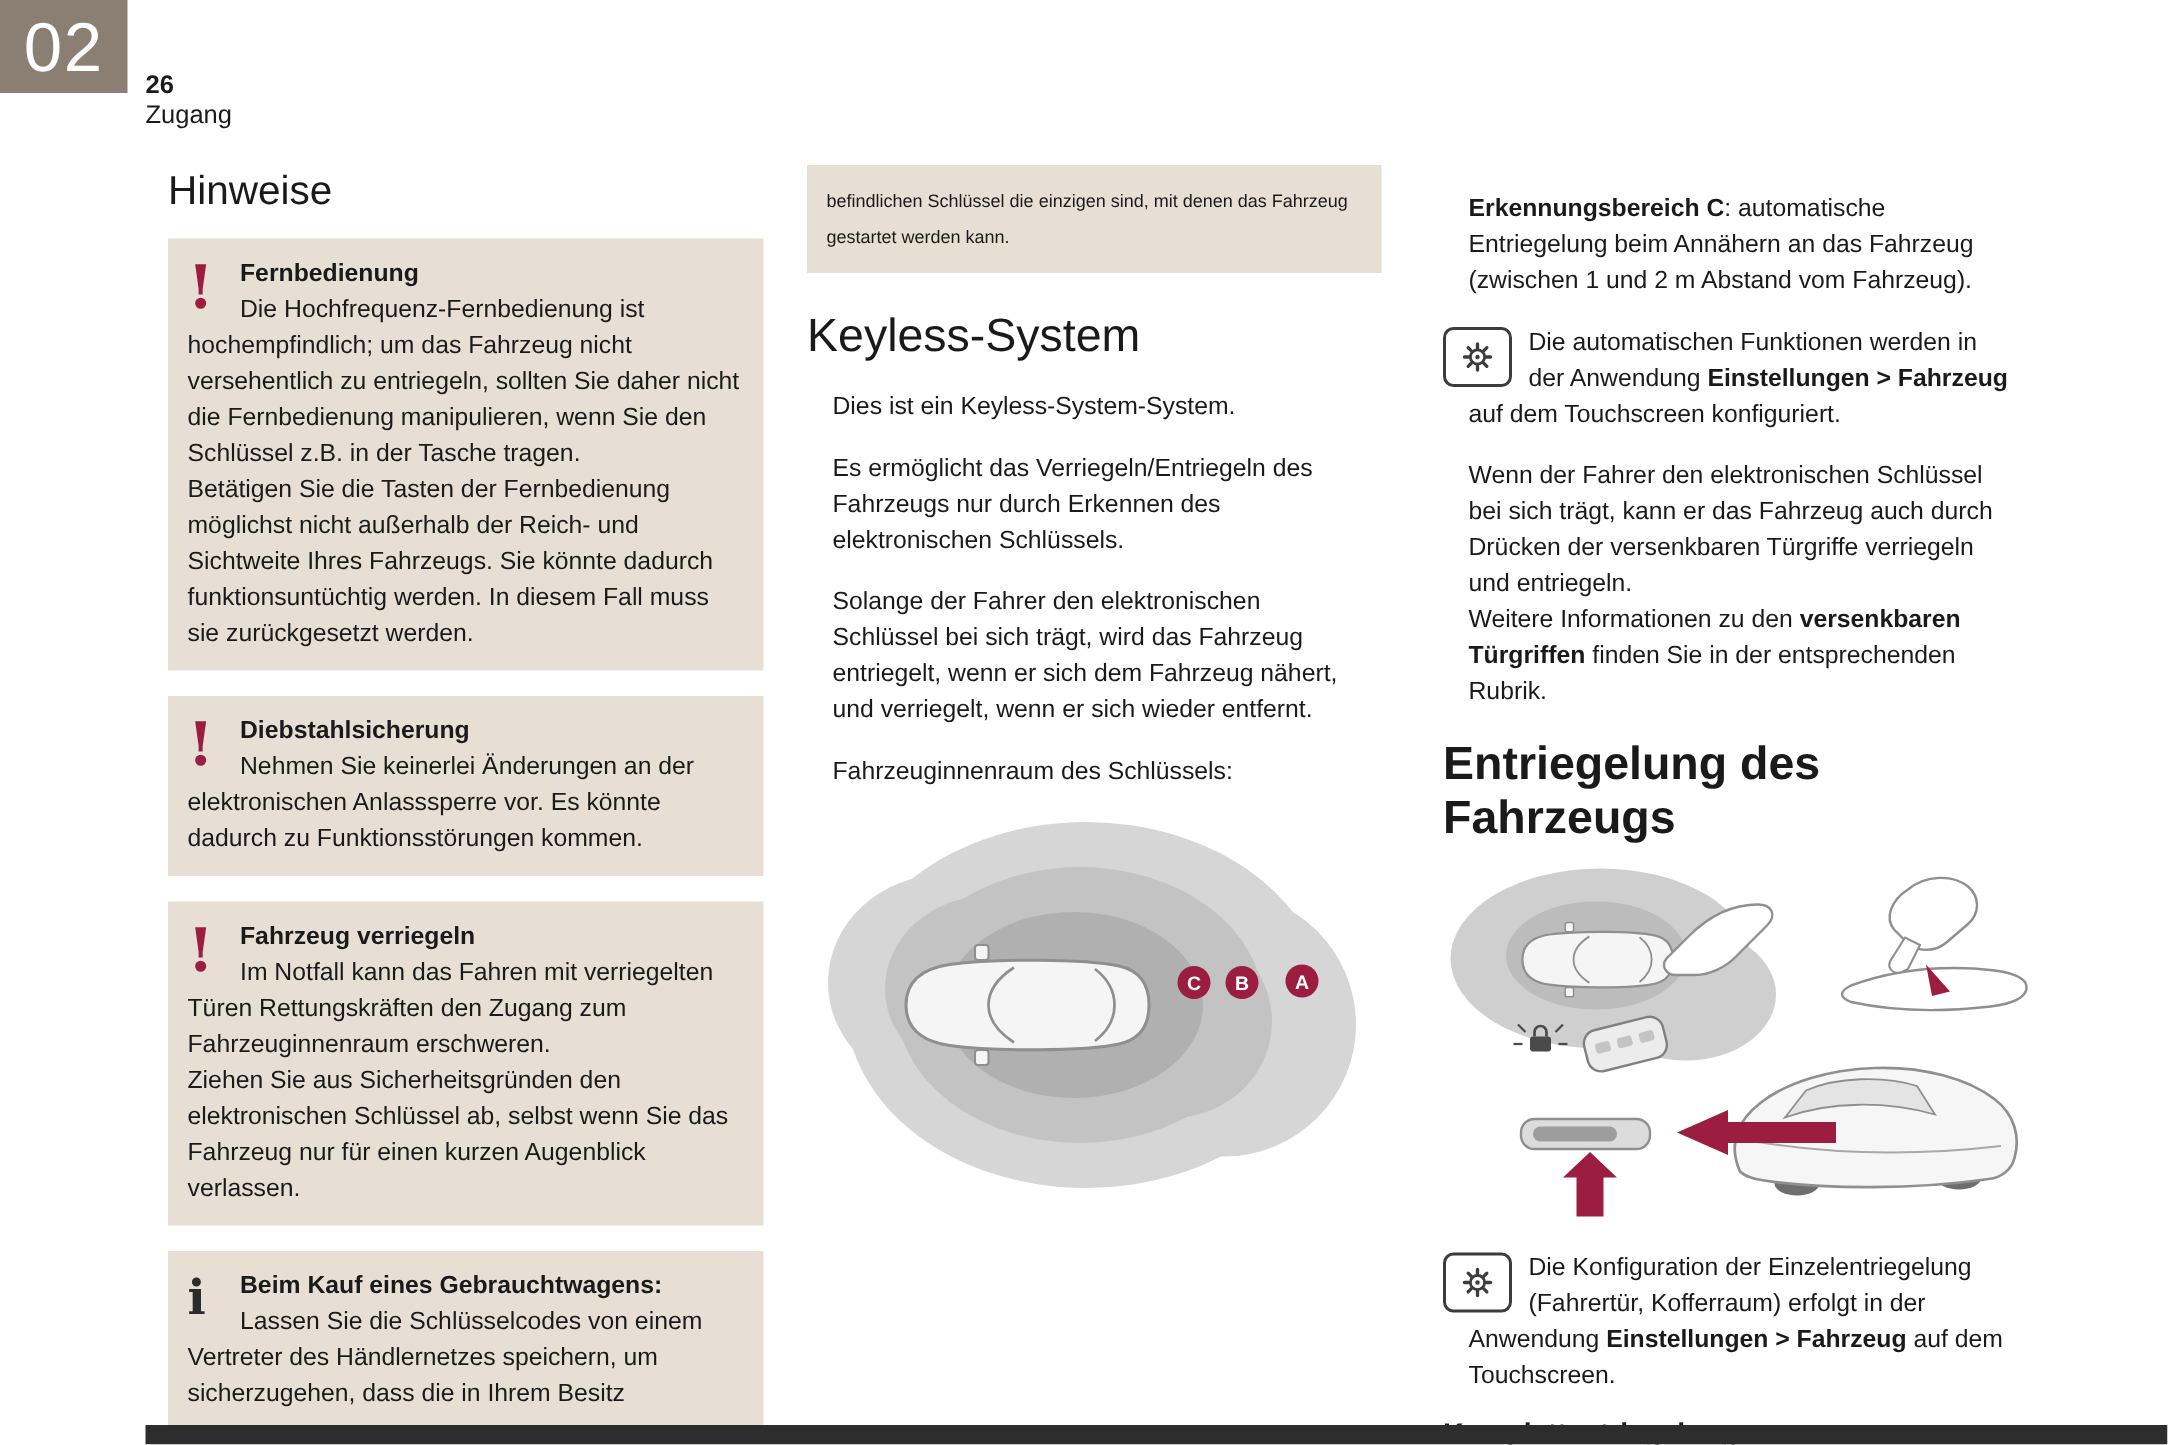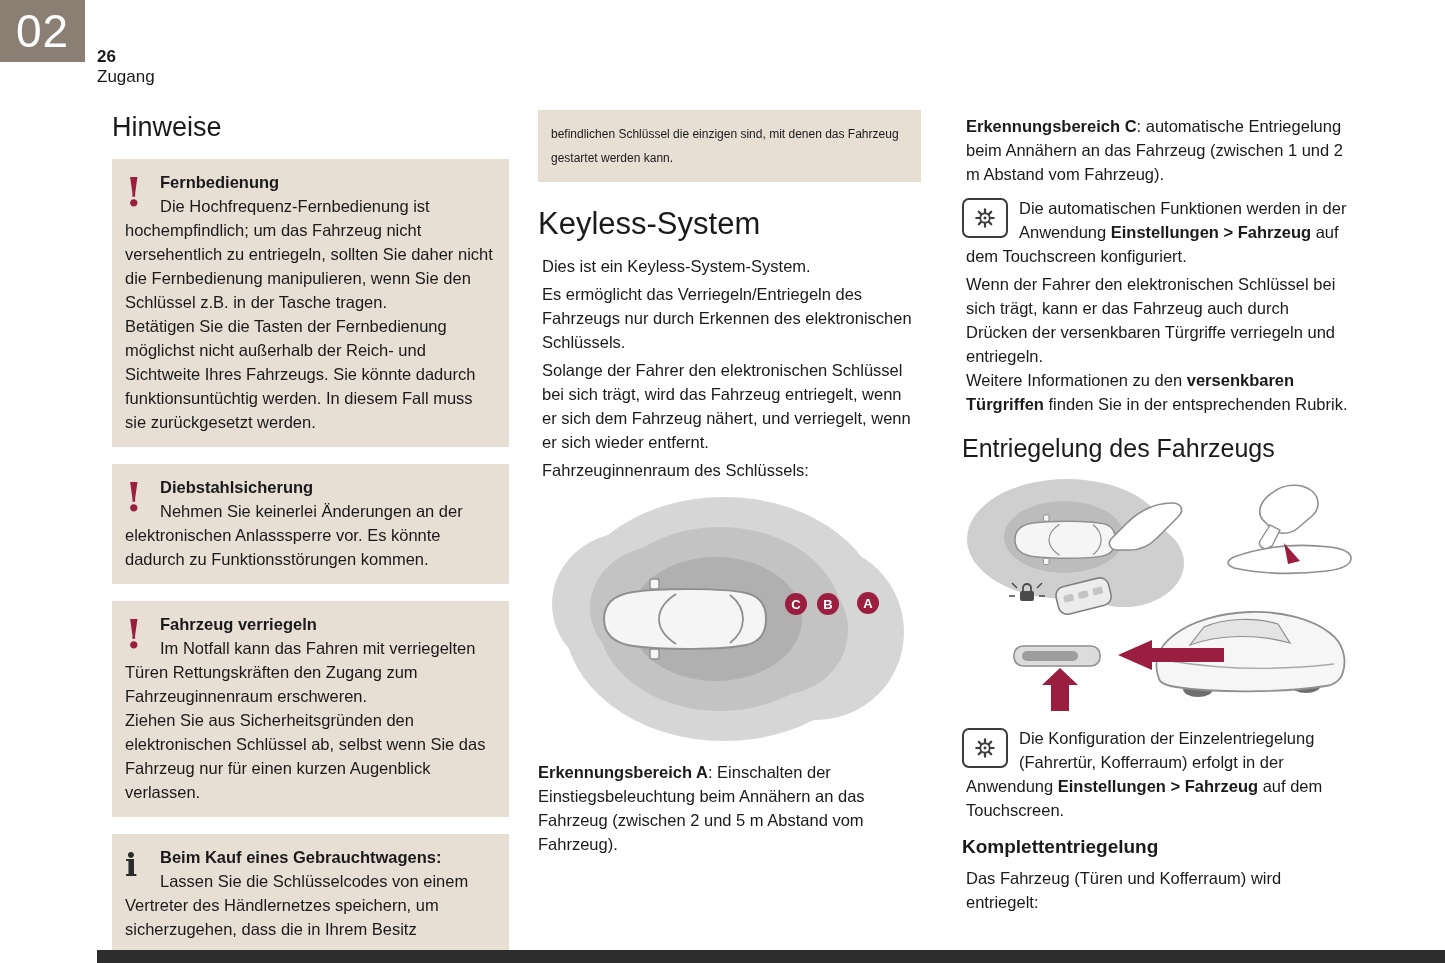--- a/index.html
+++ b/index.html
@@ -26,24 +26,24 @@
   .pageno{position:absolute;left:97px;top:47px;font-size:17px;font-weight:700;}
   .chapter{position:absolute;left:97px;top:67px;font-size:17px;}
 
   .col{position:absolute;top:110px;}
   .col-left{left:112px;width:397px;}
   .col-mid{left:538px;width:383px;}
   .col-right{left:962px;width:394px;}
 
   h1.main-h{font-size:27px;font-weight:400;margin:2px 0 16px 0;}
   h2.mid-h{font-size:31px;font-weight:400;margin:0 0 12px 0;}
-  h2.right-h{font-size:25px;font-weight:400;margin:18px 0 8px 0;}
+  h2.right-h{font-size:31px;font-weight:700;margin:18px 0 8px 0;}
   h3.sub-h{font-size:19px;font-weight:700;margin:14px 0 8px 0;}
 
-  .txt{font-size:16.5px;line-height:24px;margin:4px;}
+  .txt{font-size:16.5px;line-height:24px;margin:17px;}
   .preline{white-space:pre-line;}
 
   .note-box{
     background:var(--note-bg);
     padding:11px 13px 13px 13px;
     margin-bottom:17px;
     font-size:16.5px;line-height:24px;
   }
   .icon-warn{
     float:left;width:22px;height:46px;margin-right:13px;
@@ -157,21 +157,20 @@
         <path d="M66 127 C66 112 75 103 95 100 C125 96 185 96 208 101 C222 104 228 113 228 127 C228 141 222 150 208 153 C185 158 125 158 95 154 C75 151 66 142 66 127 Z" fill="#f5f5f5" stroke="#8f8f8f" stroke-width="2"></path>
         <path d="M138 102 Q121 113 121 127 Q121 141 138 152" fill="none" stroke="#8f8f8f" stroke-width="1.8"></path>
         <path d="M192 103 Q205 113 205 127 Q205 141 192 151" fill="none" stroke="#8f8f8f" stroke-width="1.8"></path>
       </g>
     </svg>
     <div class="badge" style="left:247px;top:101px;">C</div>
     <div class="badge" style="left:279px;top:101px;">B</div>
     <div class="badge" style="left:319px;top:100px;">A</div>
   </div>
 
-  <p class="txt zone-p"><b>Erkennungsbereich A</b><span>: Einschalten der Einstiegsbeleuchtung beim Annähern an das Fahrzeug (zwischen 2 und 5 m Abstand vom Fahrzeug).</span></p>
 </section>
 
 <section class="col col-right">
   <p class="txt"><b>Erkennungsbereich C</b><span>: automatische Entriegelung beim Annähern an das Fahrzeug (zwischen 1 und 2 m Abstand vom Fahrzeug).</span></p>
 
   <div class="gear-row">
     <span class="gear-box">
       <svg width="24" height="22" viewBox="0 0 24 24">
         <circle cx="12" cy="12" r="5.2" fill="none" stroke="#3c3c3c" stroke-width="2"></circle>
         <circle cx="12" cy="12" r="1.6" fill="#3c3c3c"></circle>

